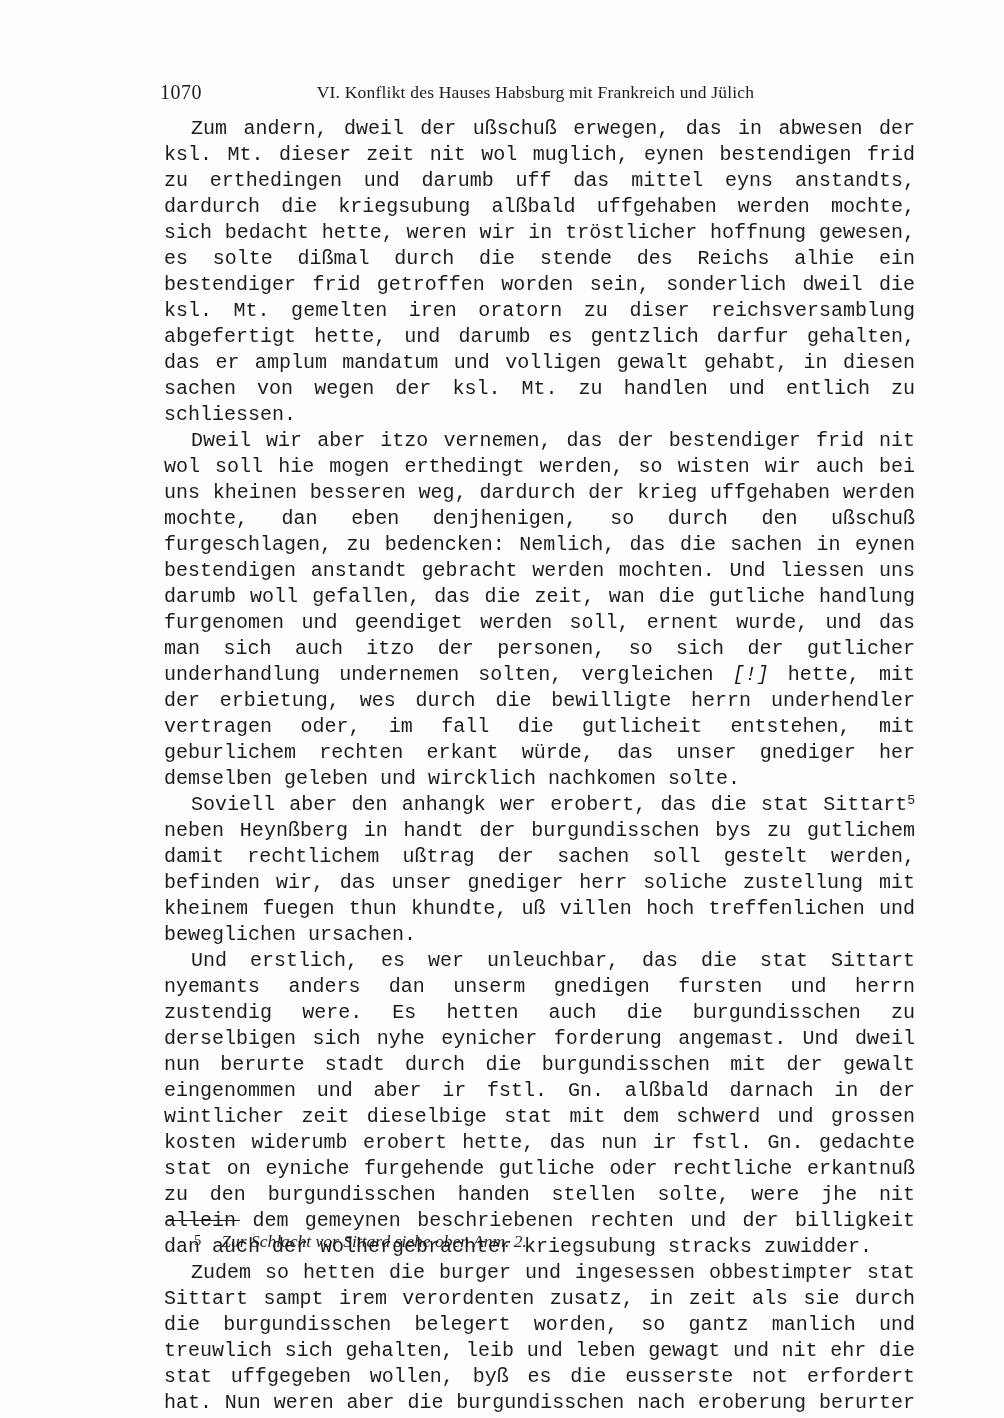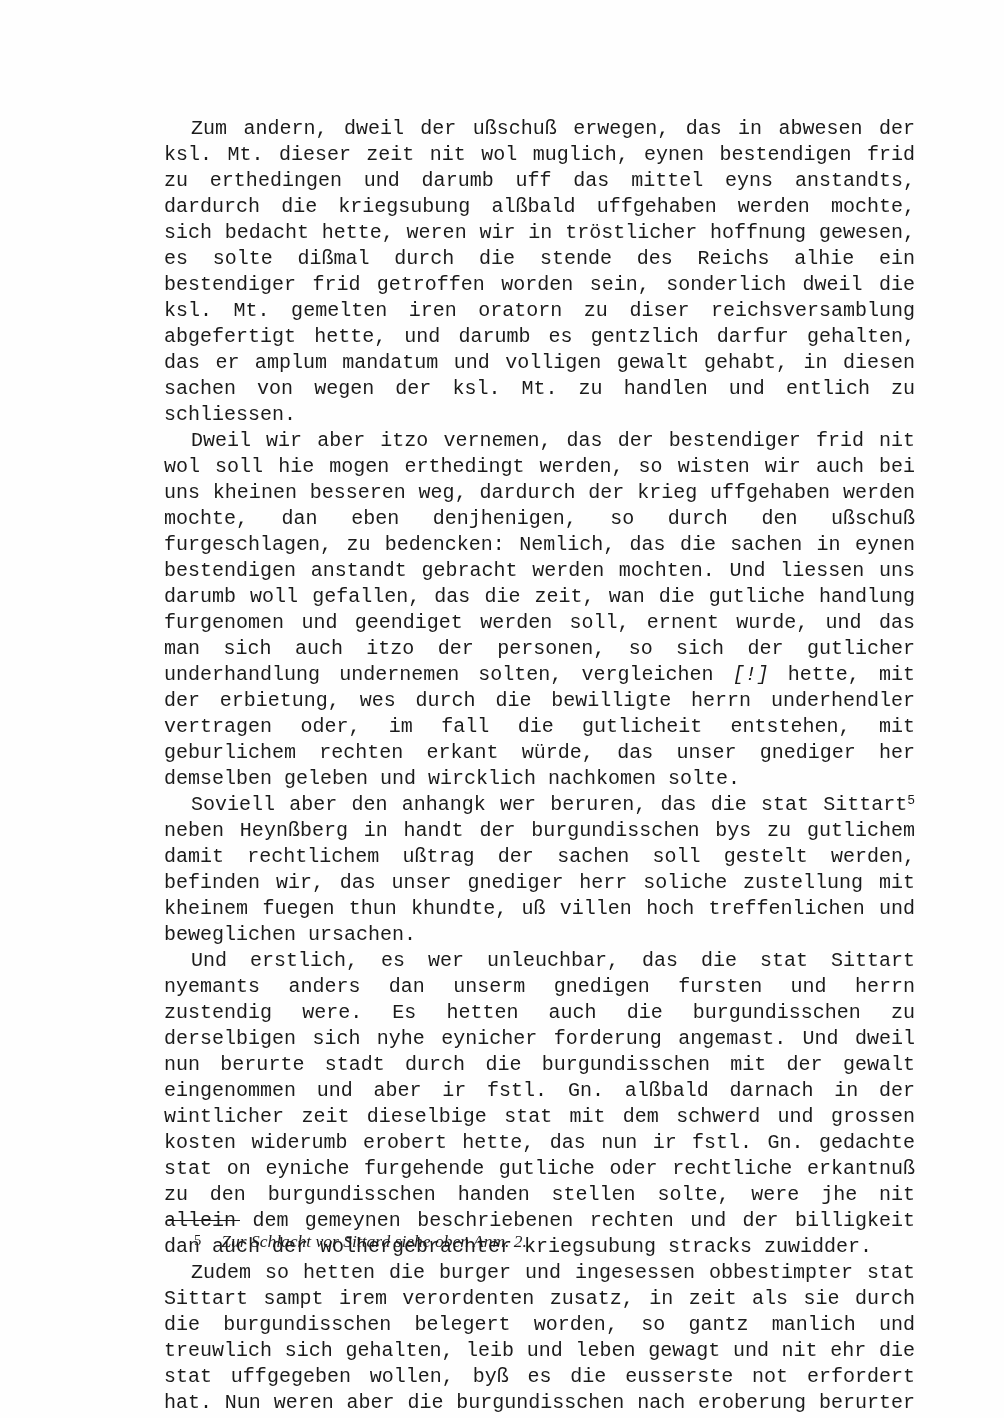--- a/index.html
+++ b/index.html
@@ -84,27 +84,31 @@
   }
   .footnote-text {
     font-style: italic;
   }
 </style>
 </head>
 <body>
 
 <div class="page">
 
+  <header class="page-header">
+    <span class="page-number">1070</span>
+    <span class="running-head">VI. Konflikt des Hauses Habsburg mit Frankreich und Jülich</span>
+  </header>
 
   <main class="text-block">
     <p class="para">Zum andern, dweil der ußschuß erwegen, das in abwesen der ksl. Mt. dieser zeit nit wol muglich, eynen bestendigen frid zu erthedingen und darumb uff das mittel eyns anstandts, dardurch die kriegsubung alßbald uffgehaben werden mochte, sich bedacht hette, weren wir in tröstlicher hoffnung gewesen, es solte dißmal durch die stende des Reichs alhie ein bestendiger frid getroffen worden sein, sonderlich dweil die ksl. Mt. gemelten iren oratorn zu diser reichsversamblung abgefertigt hette, und darumb es gentzlich darfur gehalten, das er amplum mandatum und volligen gewalt gehabt, in diesen sachen von wegen der ksl. Mt. zu handlen und entlich zu schliessen.</p>
 
     <p class="para"><span>Dweil wir aber itzo vernemen, das der bestendiger frid nit wol soll hie mogen erthedingt werden, so wisten wir auch bei uns kheinen besseren weg, dardurch der krieg uffgehaben werden mochte, dan eben denjhenigen, so durch den ußschuß furgeschlagen, zu bedencken: Nemlich, das die sachen in eynen bestendigen anstandt gebracht werden mochten. Und liessen uns darumb woll gefallen, das die zeit, wan die gutliche handlung furgenomen und geendiget werden soll, ernent wurde, und das man sich auch itzo der personen, so sich der gutlicher underhandlung undernemen solten, vergleichen </span><span class="sic">[!]</span><span> hette, mit der erbietung, wes durch die bewilligte herrn underhendler vertragen oder, im fall die gutlicheit entstehen, mit geburlichem rechten erkant würde, das unser gnediger her demselben geleben und wircklich nachkomen solte.</span></p>
 
-    <p class="para"><span>Soviell aber den anhangk wer beruren, das die stat Sittart</span><sup class="fn-ref">5</sup><span> neben Heynßberg in handt der burgundisschen bys zu gutlichem damit rechtlichem ußtrag der sachen soll gestelt werden, befinden wir, das unser gnediger herr soliche zustellung mit kheinem fuegen thun khundte, uß villen hoch treffenlichen und beweglichen ursachen.</span></p>
+    <p class="para"><span>Soviell aber den anhangk wer erobert, das die stat Sittart</span><sup class="fn-ref">5</sup><span> neben Heynßberg in handt der burgundisschen bys zu gutlichem damit rechtlichem ußtrag der sachen soll gestelt werden, befinden wir, das unser gnediger herr soliche zustellung mit kheinem fuegen thun khundte, uß villen hoch treffenlichen und beweglichen ursachen.</span></p>
 
     <p class="para">Und erstlich, es wer unleuchbar, das die stat Sittart nyemants anders dan unserm gnedigen fursten und herrn zustendig were. Es hetten auch die burgundisschen zu derselbigen sich nyhe eynicher forderung angemast. Und dweil nun berurte stadt durch die burgundisschen mit der gewalt eingenommen und aber ir fstl. Gn. alßbald darnach in der wintlicher zeit dieselbige stat mit dem schwerd und grossen kosten widerumb erobert hette, das nun ir fstl. Gn. gedachte stat on eyniche furgehende gutliche oder rechtliche erkantnuß zu den burgundisschen handen stellen solte, were jhe nit allein dem gemeynen beschriebenen rechten und der billigkeit dan auch der wolhergebrachter kriegsubung stracks zuwidder.</p>
 
     <p class="para">Zudem so hetten die burger und ingesessen obbestimpter stat Sittart sampt irem verordenten zusatz, in zeit als sie durch die burgundisschen belegert worden, so gantz manlich und treuwlich sich gehalten, leib und leben gewagt und nit ehr die stat uffgegeben wollen, byß es die eusserste not erfordert hat. Nun weren aber die burgundisschen nach eroberung berurter stat damit nit gesettiget gewest, das sie dieselben erobert, dan hetten alßbald die müren umberissen und die stat zu schleiffen understanden und sich aller grausamlicher</p>
   </main>
 
   <footer class="footnote-area">
     <div class="footnote-rule"></div>
     <div class="footnote">
       <span class="footnote-marker">5</span><span class="footnote-text">Zur Schlacht vor Sittard siehe oben Anm. 2.</span>

